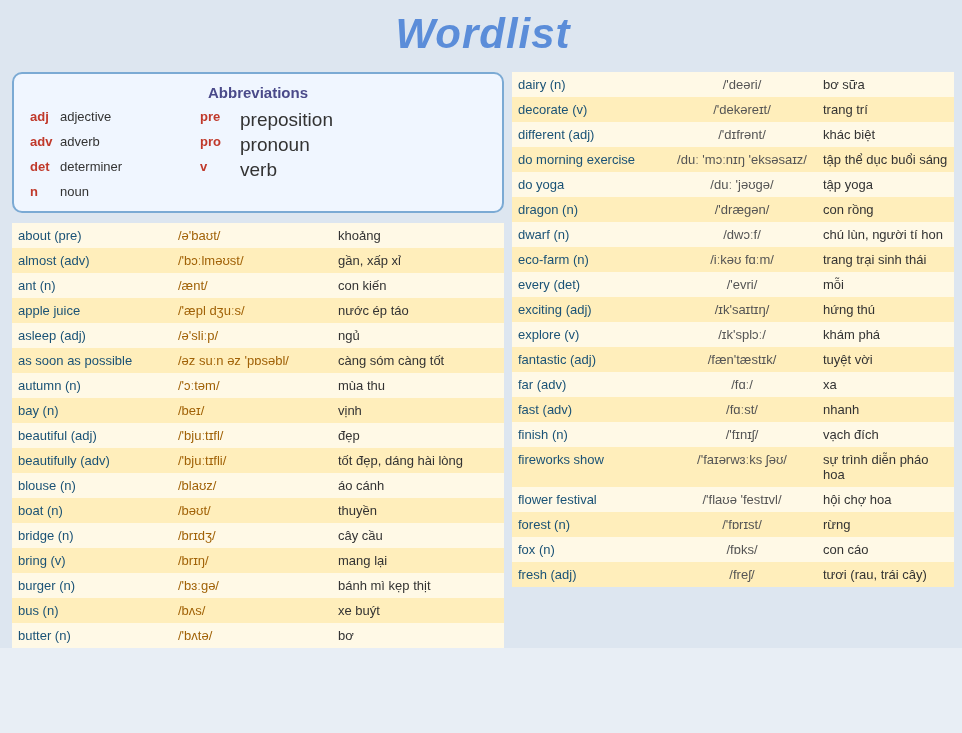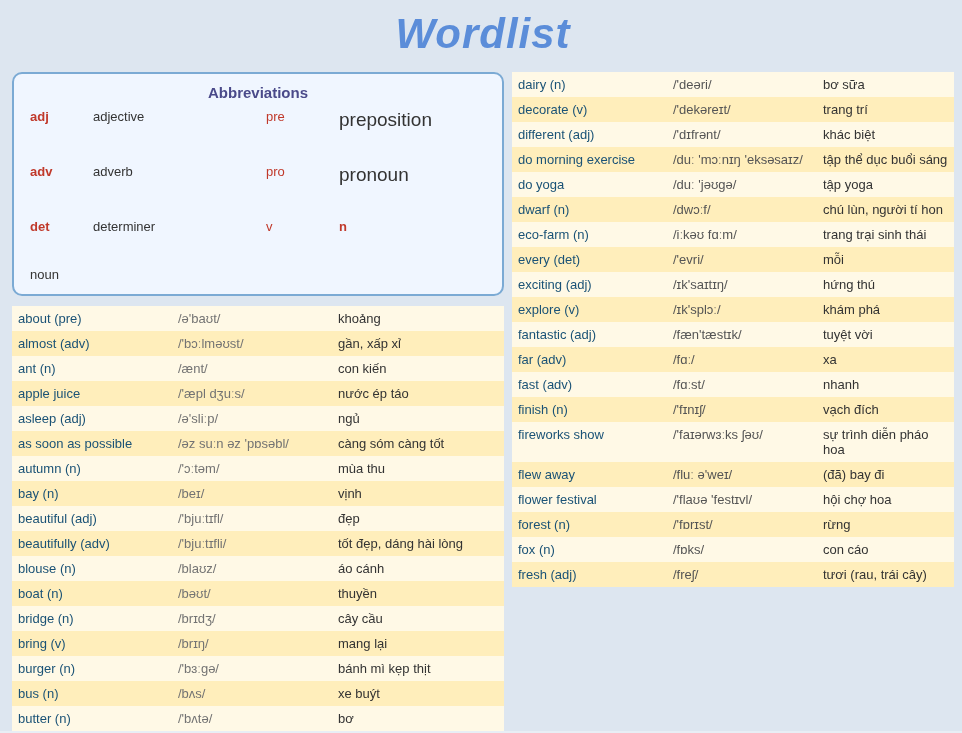--- a/index.html
+++ b/index.html
@@ -53,37 +53,36 @@
       font-weight: bold;
       color: #4a4a8a;
       font-size: 15px;
       margin-bottom: 8px;
     }
 
     .abbrev-grid {
       display: grid;
       grid-template-columns: 30px 140px 40px 1fr;
       row-gap: 3px;
-      gap: 33px;
     }
 
     .abbrev-key {
       color: #c0392b;
       font-weight: bold;
       font-size: 13px;
     }
 
     .abbrev-val {
       color: #333;
       font-size: 13px;
     }
 
     .abbrev-pre-key {
       color: #c0392b;
-      font-weight: normal;
+      font-weight: bold;
       font-size: 13px;
     }
 
     .abbrev-pre-val {
       color: #333;
       font-size: 19px;
     }
 
     
     .word-table {
@@ -100,21 +99,21 @@
     }
 
     .word-table td {
       padding: 5px 6px;
       font-size: 13px;
       vertical-align: top;
       border: none;
     }
 
     .col-word { width: 160px; color: #1a5276; font-weight: 500; }
-    .col-phon { width: 160px; color: #737373; font-style: normal; }
+    .col-phon { width: 160px; color: #a16207; font-style: normal; }
     .col-trans { color: #333; }
 
     
     .right-col {
       flex: 1;
       margin-left: 8px;
     }
 
     .right-table {
       width: 100%;
@@ -130,21 +129,21 @@
     }
 
     .right-table td {
       padding: 5px 6px;
       font-size: 13px;
       vertical-align: top;
       border: none;
     }
 
     .rcol-word { width: 155px; color: #1a5276; font-weight: 500; }
-    .rcol-phon { width: 150px; color: #555; }
+    .rcol-phon { width: 150px; color: #555; text-align: center; }
     .rcol-trans { color: #333; }
   </style>
 </head>
 <body>
 
 <div class="page">
   <h1 class="title">Wordlist</h1>
 
   <div class="content-area">
 
@@ -159,20 +158,21 @@
           <span class="abbrev-pre-val">preposition</span>
 
           <span class="abbrev-key">adv</span>
           <span class="abbrev-val">adverb</span>
           <span class="abbrev-pre-key">pro</span>
           <span class="abbrev-pre-val">pronoun</span>
 
           <span class="abbrev-key">det</span>
           <span class="abbrev-val">determiner</span>
           <span class="abbrev-pre-key">v</span>
+          <span class="abbrev-pre-val">verb</span>
 
           <span class="abbrev-key">n</span>
           <span class="abbrev-val">noun</span>
           <span></span>
           <span></span>
         </div>
       </div>
 
       <table class="word-table">
         <tbody id="left-tbody">
@@ -287,20 +287,25 @@
       <td class="rcol-word">do morning exercise</td>
       <td class="rcol-phon">/duː 'mɔːnɪŋ 'eksəsaɪz/</td>
       <td class="rcol-trans">tập thể dục buổi sáng</td>
     </tr>
             <tr>
       <td class="rcol-word">do yoga</td>
       <td class="rcol-phon">/duː 'jəʊgə/</td>
       <td class="rcol-trans">tập yoga</td>
     </tr>
             <tr>
+      <td class="rcol-word">dragon (n)</td>
+      <td class="rcol-phon">/'drægən/</td>
+      <td class="rcol-trans">con rồng</td>
+    </tr>
+            <tr>
       <td class="rcol-word">dwarf (n)</td>
       <td class="rcol-phon">/dwɔːf/</td>
       <td class="rcol-trans">chú lùn, người tí hon</td>
     </tr>
             <tr>
       <td class="rcol-word">eco-farm (n)</td>
       <td class="rcol-phon">/iːkəʊ fɑːm/</td>
       <td class="rcol-trans">trang trại sinh thái</td>
     </tr>
             <tr>
@@ -337,25 +342,20 @@
       <td class="rcol-word">finish (n)</td>
       <td class="rcol-phon">/'fɪnɪʃ/</td>
       <td class="rcol-trans">vạch đích</td>
     </tr>
             <tr>
       <td class="rcol-word">fireworks show</td>
       <td class="rcol-phon">/'faɪərwɜːks ʃəʊ/</td>
       <td class="rcol-trans">sự trình diễn pháo hoa</td>
     </tr>
             <tr>
-      <td class="rcol-word">flew away</td>
-      <td class="rcol-phon">/fluː ə'weɪ/</td>
-      <td class="rcol-trans">(đã) bay đi</td>
-    </tr>
-            <tr>
       <td class="rcol-word">flower festival</td>
       <td class="rcol-phon">/'flaʊə 'festɪvl/</td>
       <td class="rcol-trans">hội chợ hoa</td>
     </tr>
             <tr>
       <td class="rcol-word">forest (n)</td>
       <td class="rcol-phon">/'fɒrɪst/</td>
       <td class="rcol-trans">rừng</td>
     </tr>
             <tr>

